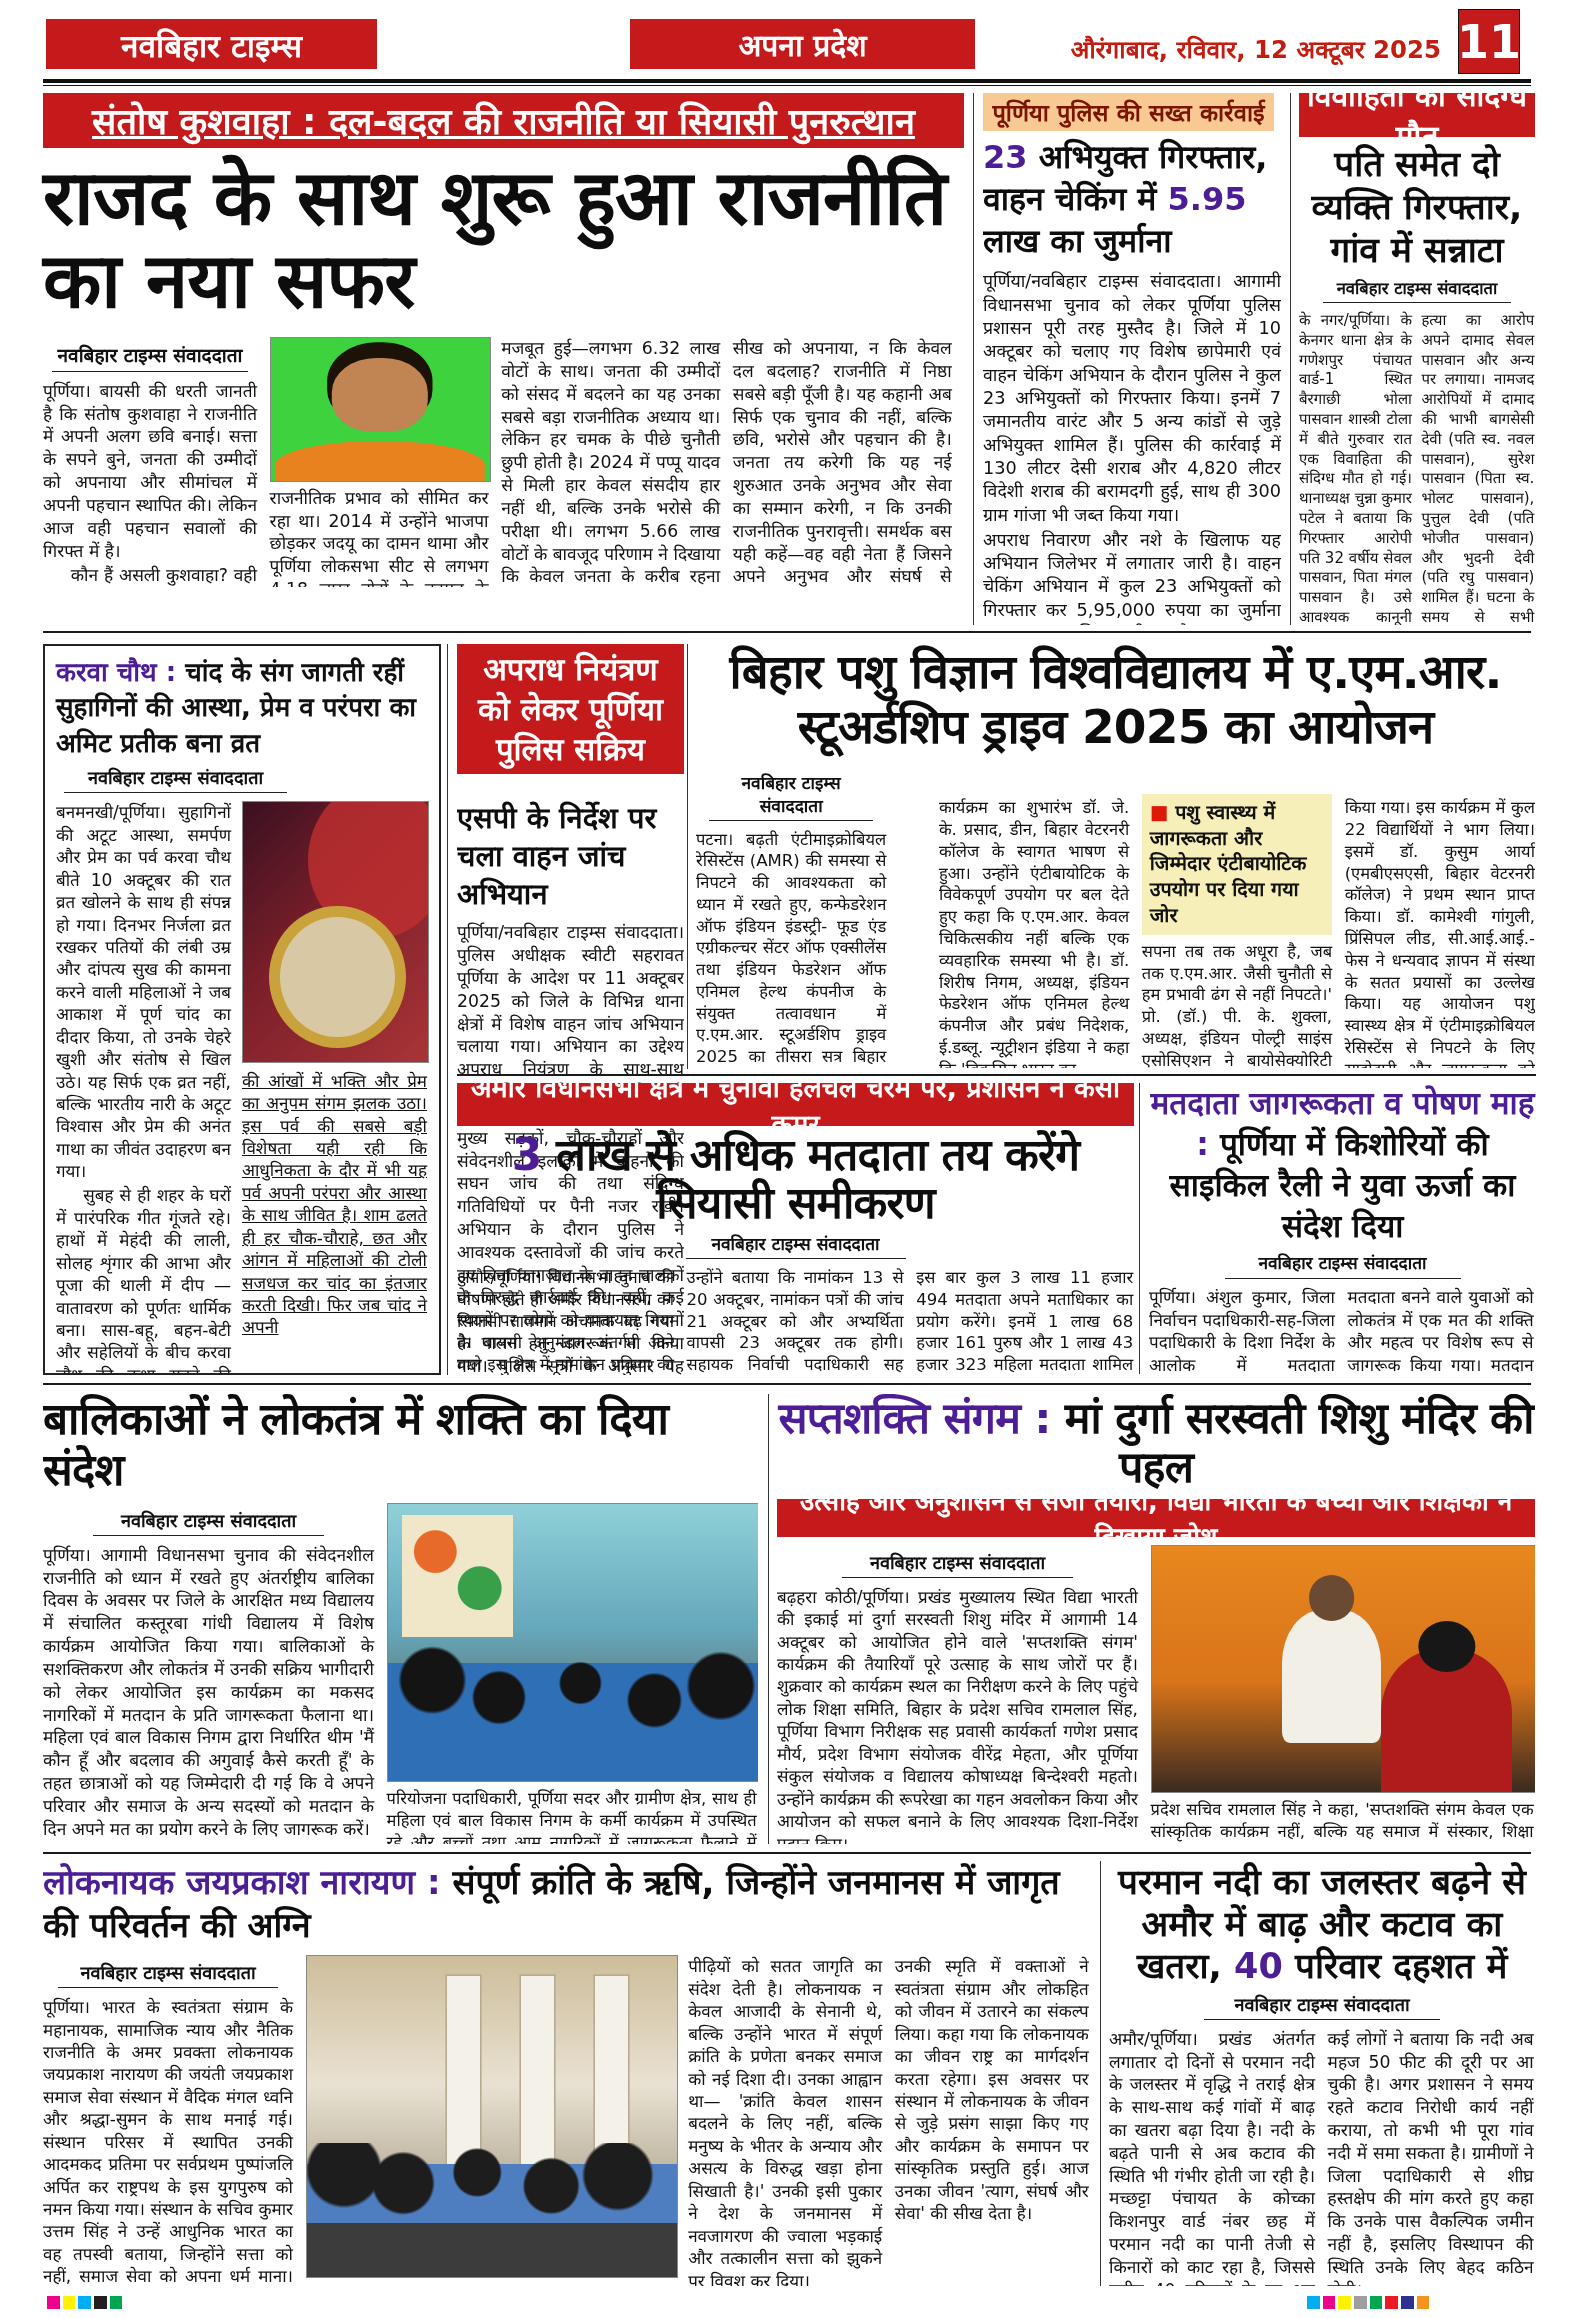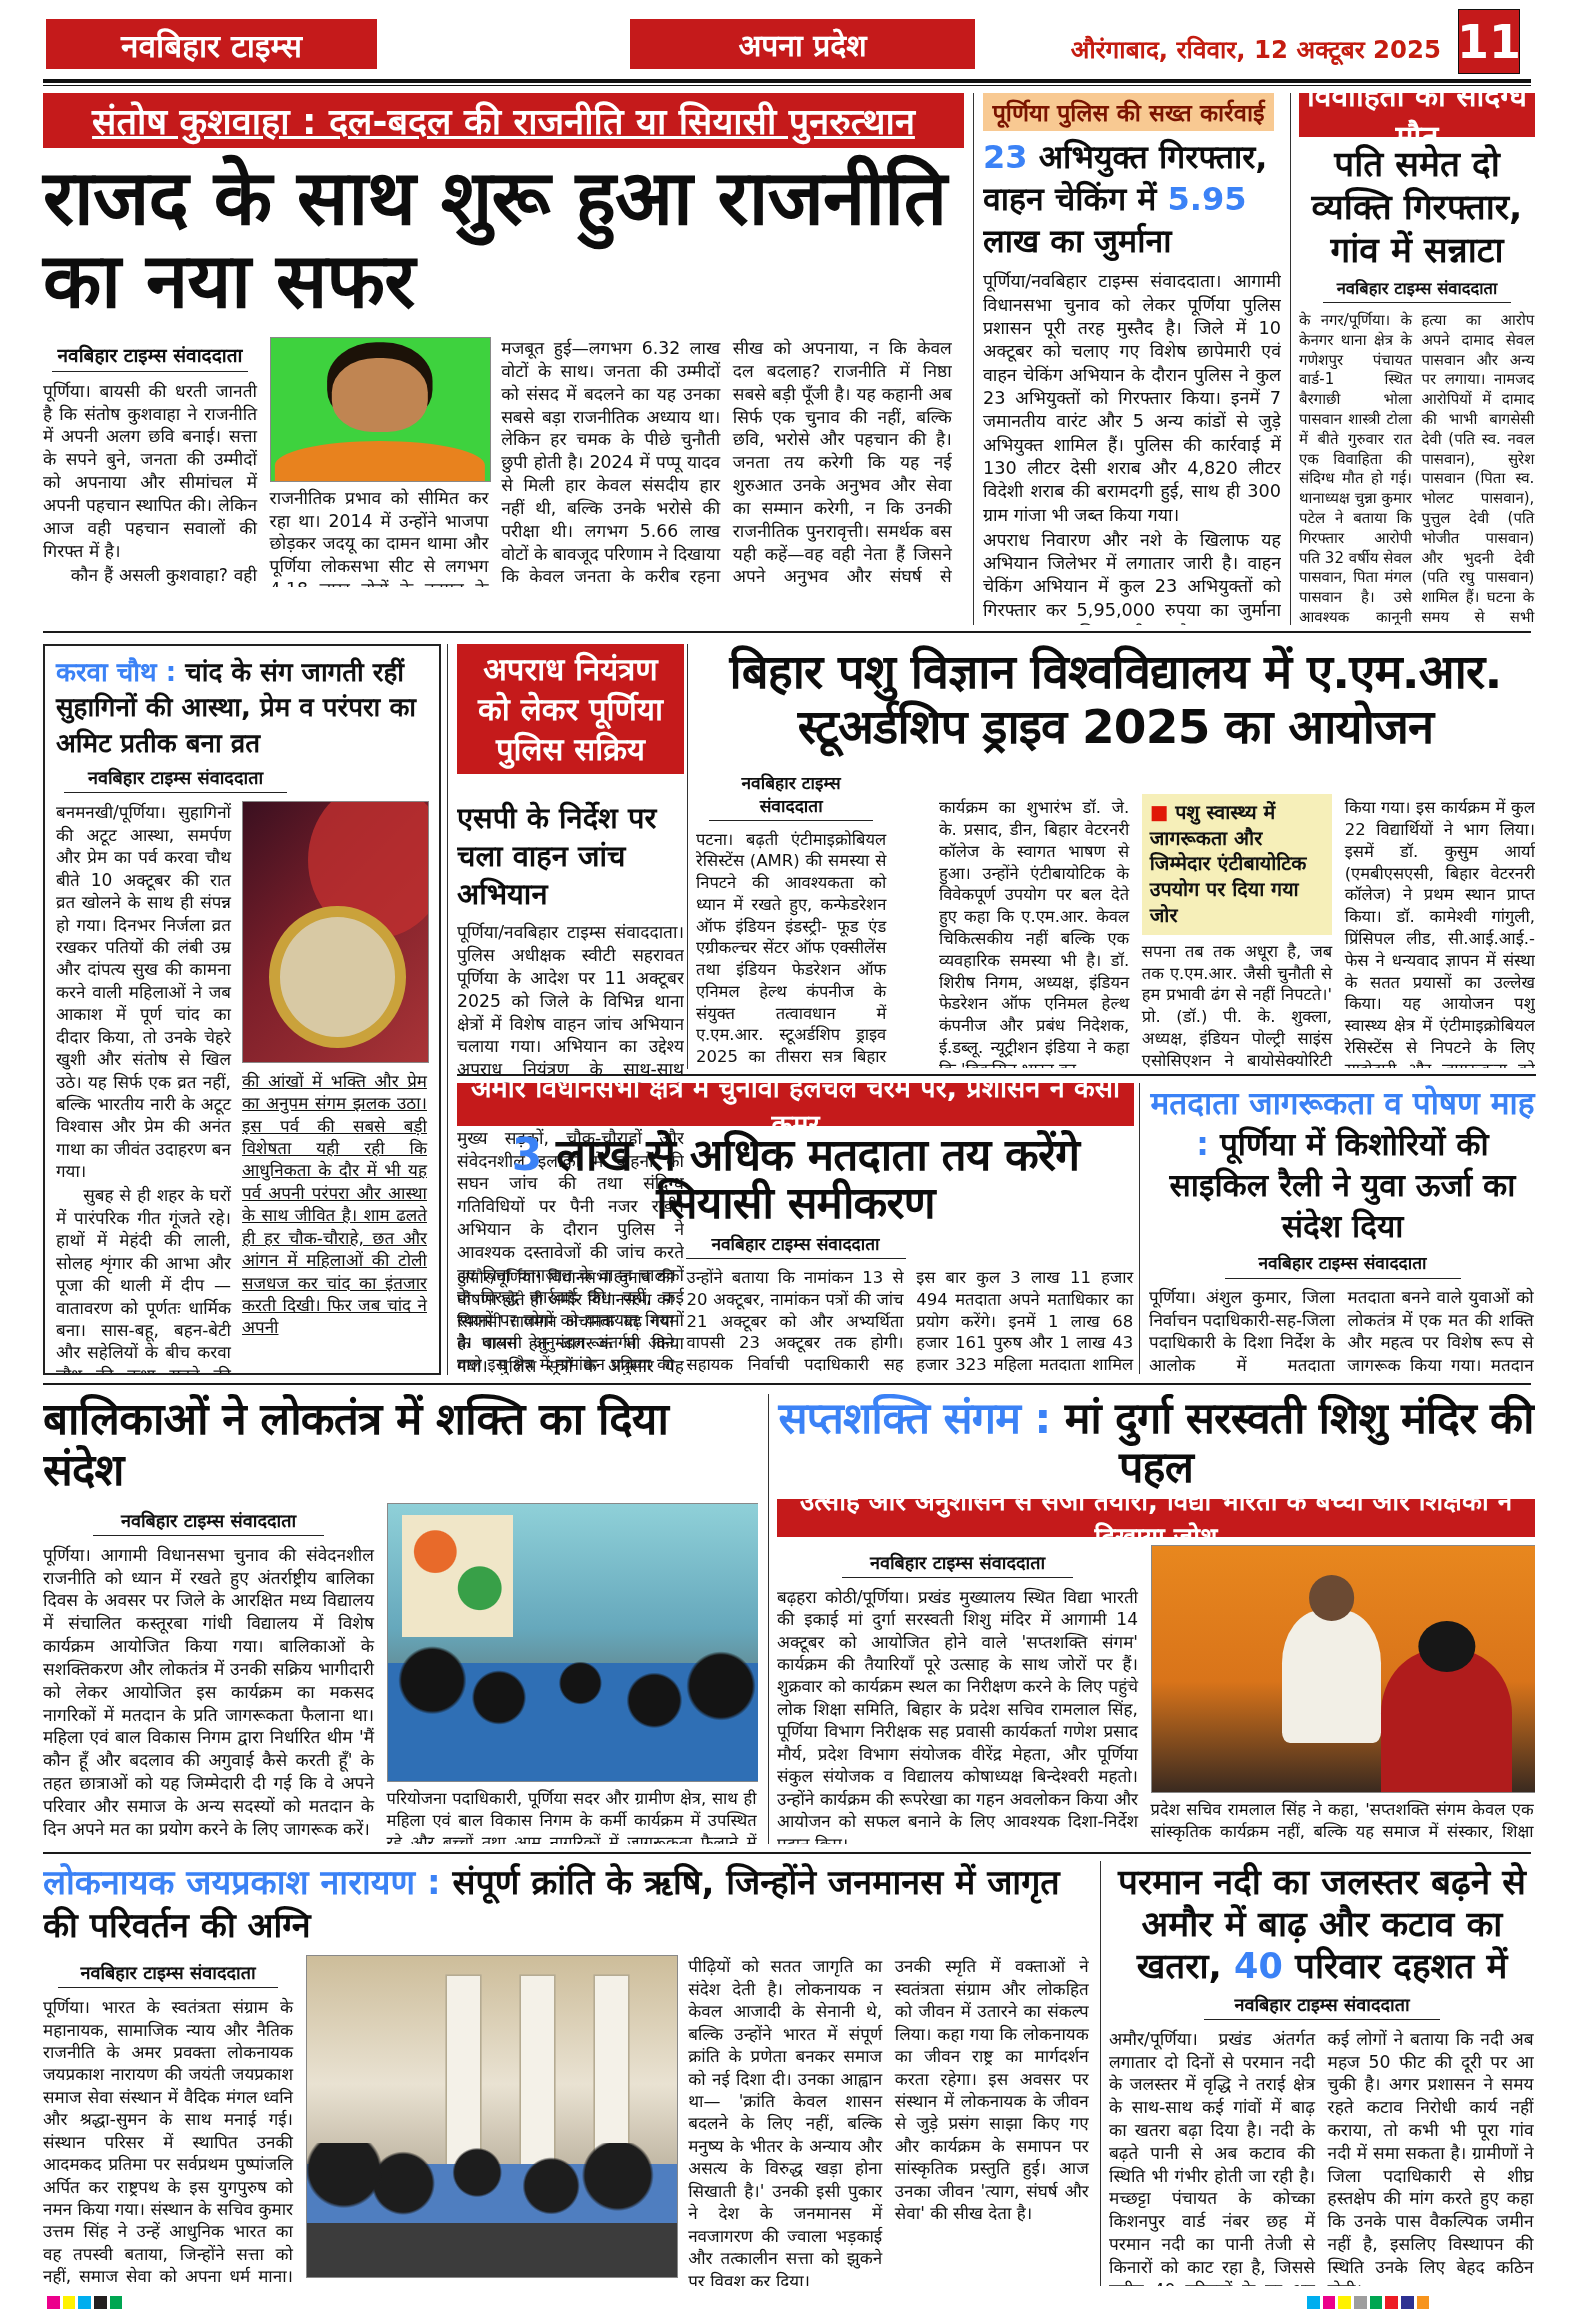--- a/index.html
+++ b/index.html
@@ -1,20 +1,20 @@
 <!DOCTYPE html>
 <html style="font-size:12.6px"><head>
 <meta charset="utf-8">
 <style>
   html,body{margin:0;padding:0;background:#e8e8e8;}
   #page{position:relative;width:1575px;height:2319px;background:#ffffff;
         font-family:"DejaVu Sans","Liberation Sans",sans-serif;color:#111;overflow:hidden;}
   .abs{position:absolute;}
   .redbg{background:#c51a1b;color:#fff;}
-  .redtx{color:#3b82f6;}
+  .redtx{color:#4c1d95;}
   .rule-h{position:absolute;background:#1a1a1a;height:2.4px;}
   .rule-v{position:absolute;background:#333;width:0.8px;}
   .kicker{display:flex;align-items:center;justify-content:center;text-align:center;font-weight:bold;}
   .headline{font-weight:bold;color:#0d0d0d;letter-spacing:-0.8px;}
   .byline{font-weight:bold;text-align:center;border-bottom:1.6px solid #222;padding-bottom:3.1px;margin:4.7px auto 7.9px auto;}
   .body-t{text-align:justify;line-height:1.32;}
   .body-t p{margin:0 0 1.6px 0;}
   .body-t p.ind{text-indent:1.6em;}
   .colflex{display:flex;}
   .clip{overflow:hidden;}

